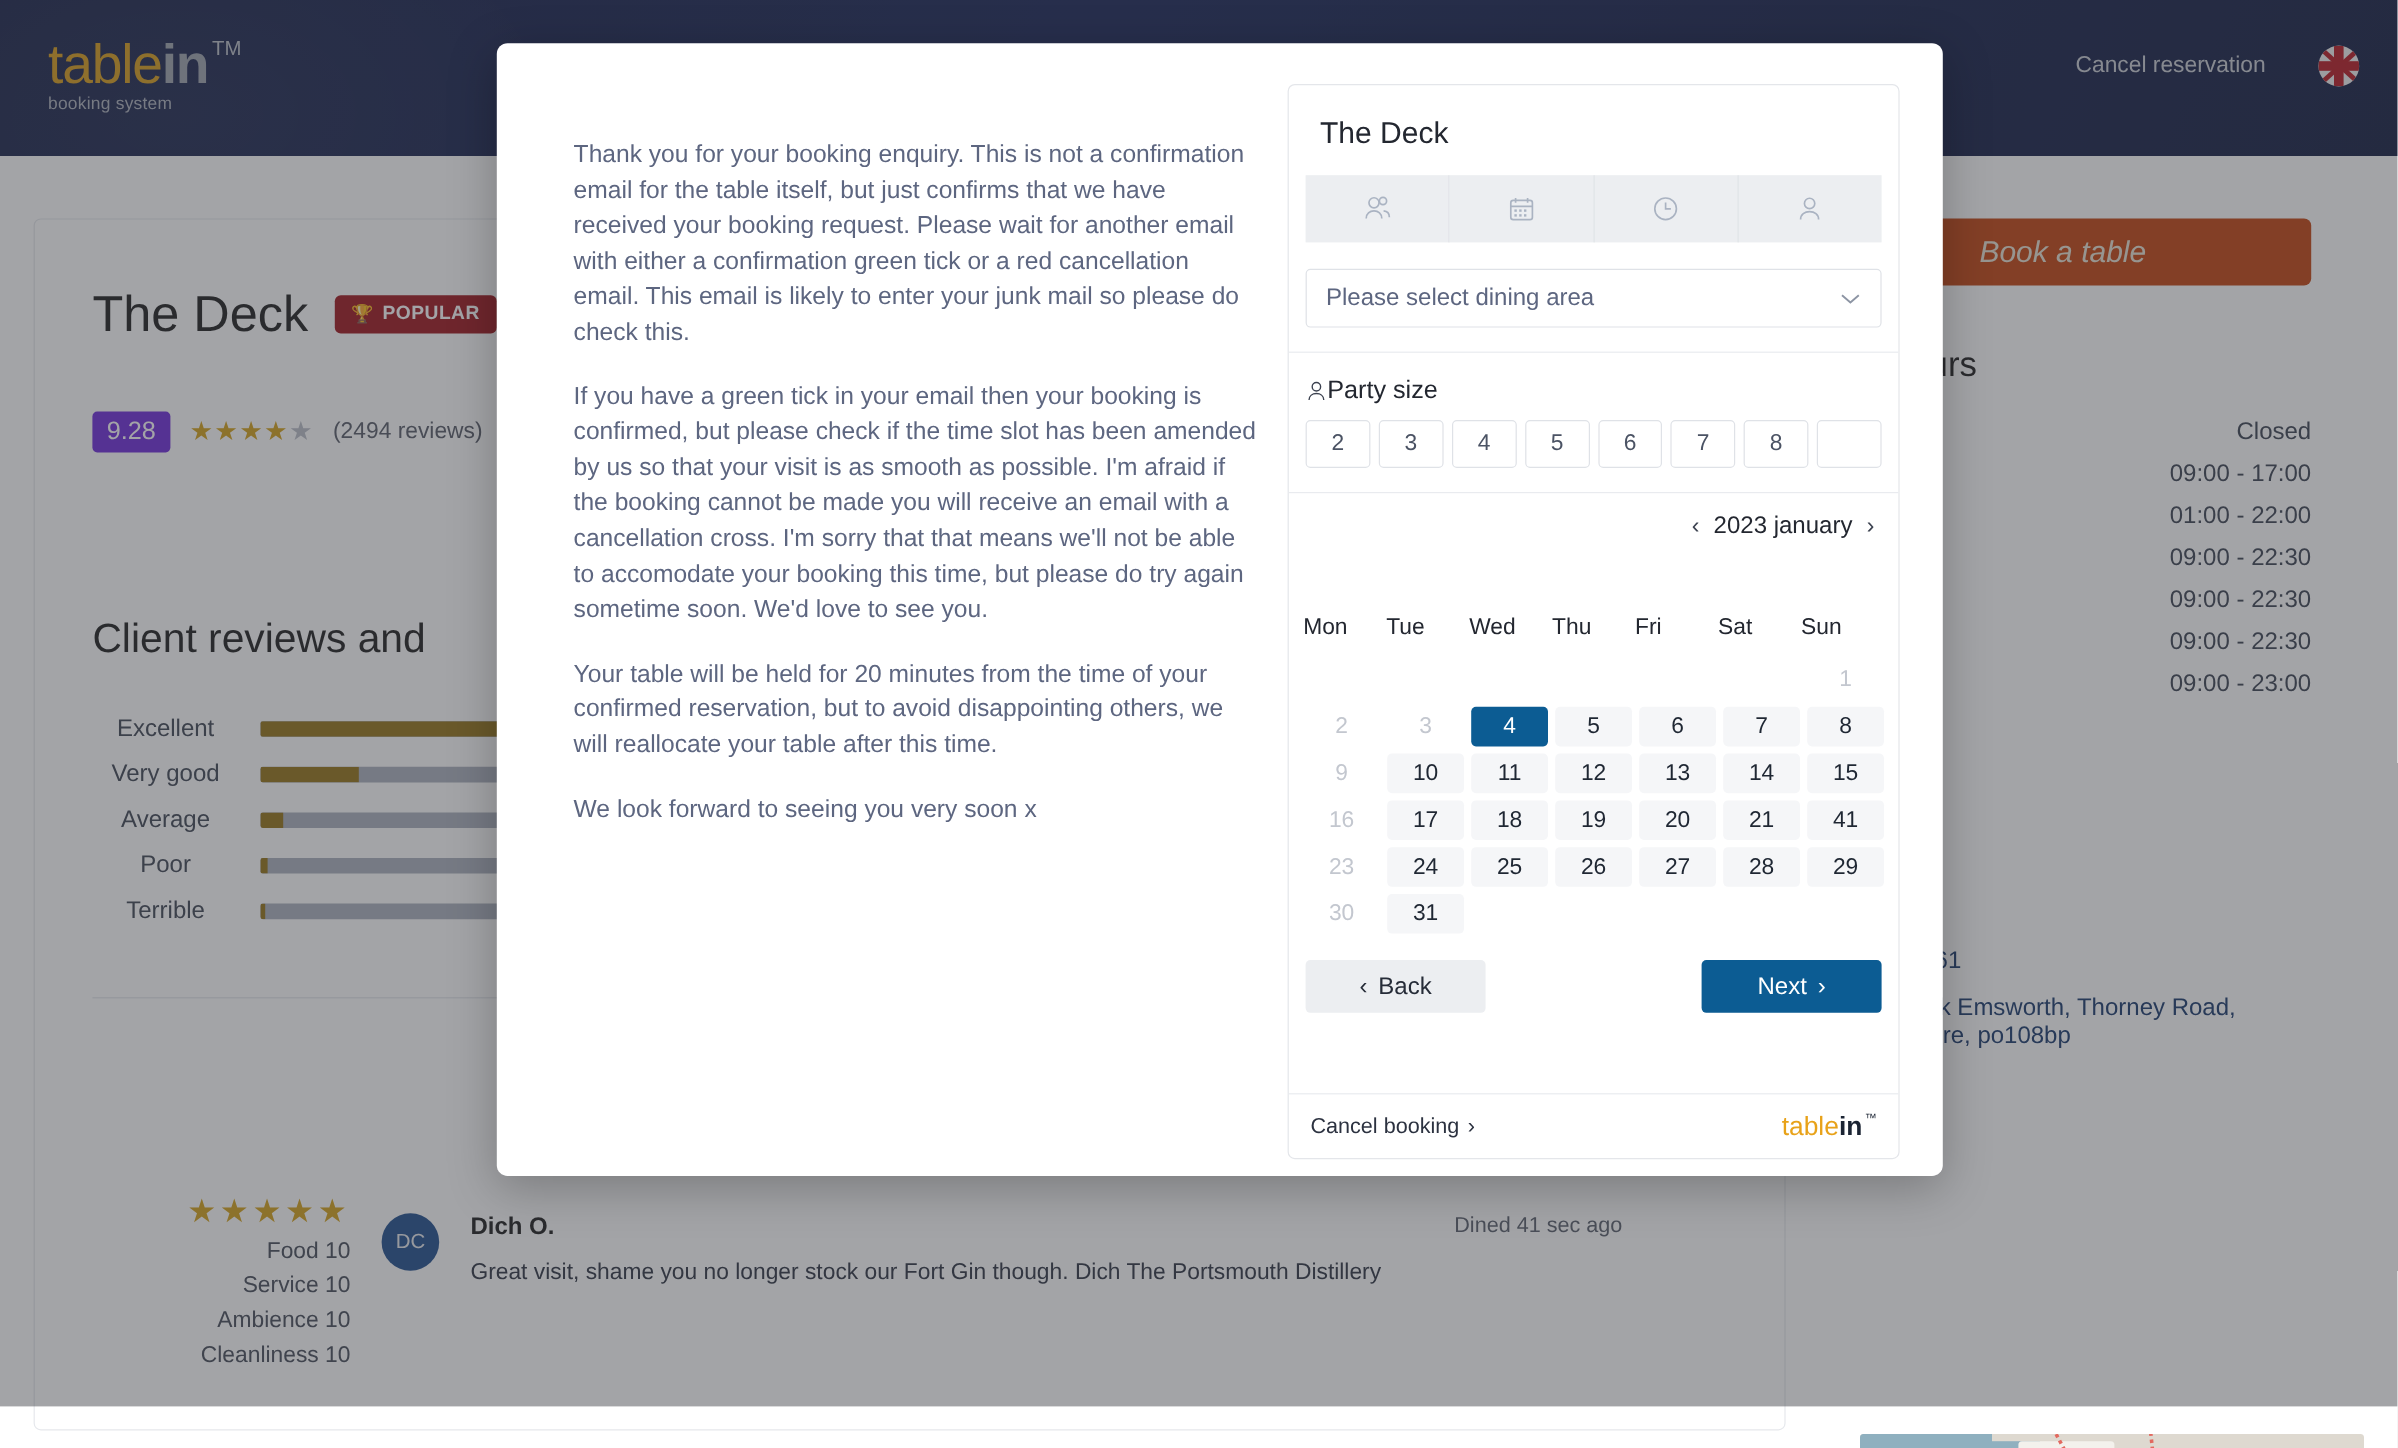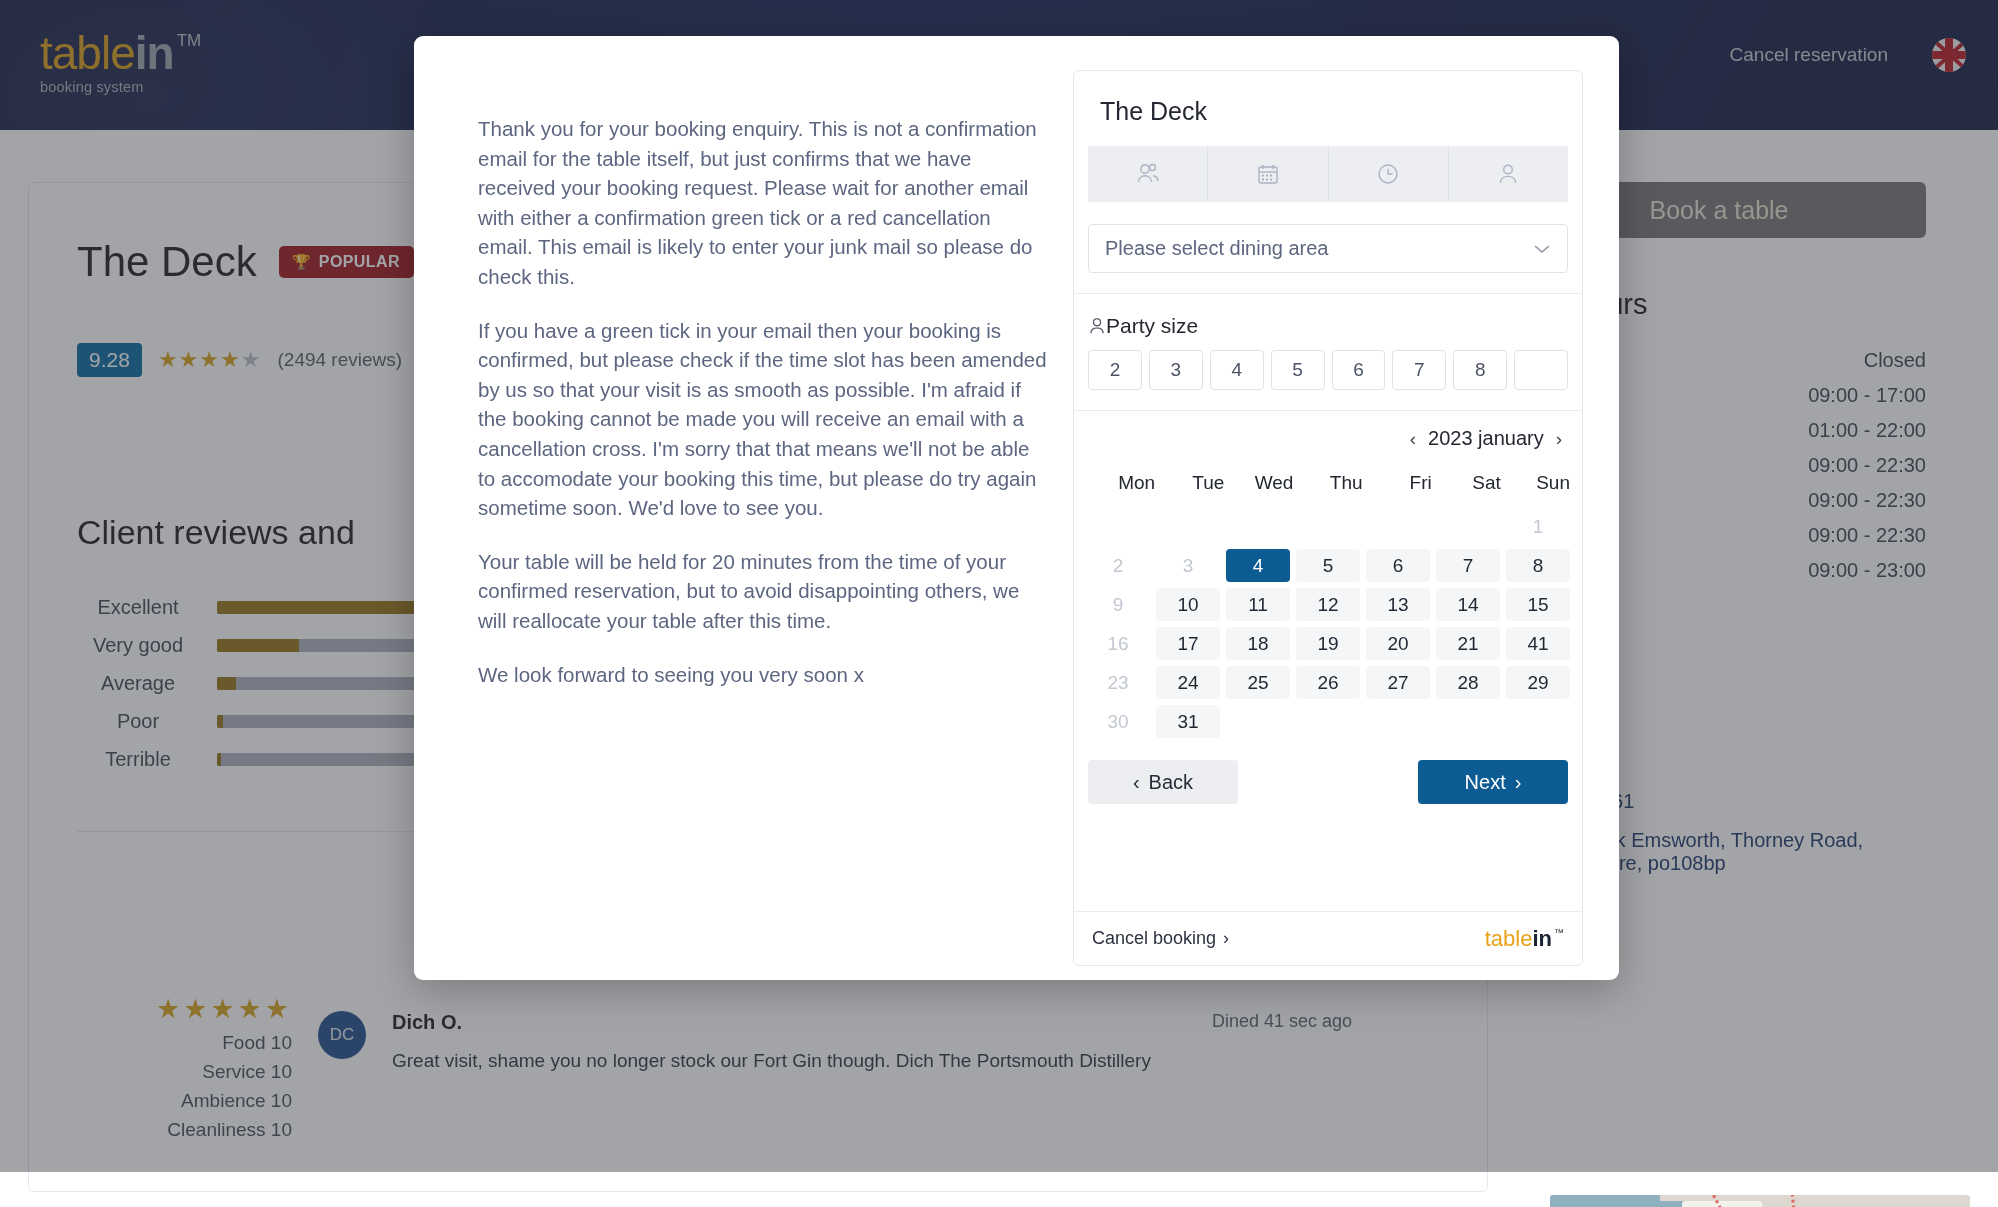--- a/index.html
+++ b/index.html
@@ -49,21 +49,21 @@
   }
   .rest-head { position: absolute; left: 48px; top: 55px; display: flex; align-items: center; gap: 22px; }
   .rest-name { font-size: 42px; color: #1b1b1b; font-weight: 400; }
   .badge-popular {
     background: #9e1219; color: #fff; font-size: 16px; letter-spacing: .4px;
     padding: 7px 14px; border-radius: 5px; display: flex; align-items: center; gap: 7px; font-weight: 600;
   }
   .trophy { font-size: 15px; }
 
   .rating-row { position: absolute; left: 48px; top: 160px; display: flex; align-items: center; gap: 16px; }
-  .score-box { background: #0369a1; color: #fff; font-size: 21px; padding: 5px 12px; border-radius: 4px; }
+  .score-box { background: #6d28d9; color: #fff; font-size: 21px; padding: 5px 12px; border-radius: 4px; }
   .stars-small { color: #d4a017; font-size: 22px; letter-spacing: 1px; }
   .stars-small .dim { color: #b9bdc7; }
   .reviews-count { font-size: 19px; color: #555a66; }
 
   .sec-title { position: absolute; left: 48px; top: 330px; font-size: 34px; color: #1b1b1b; }
 
   .bars { position: absolute; left: 48px; top: 405px; width: 1000px; }
   .bar-row { display: flex; align-items: center; height: 38px; }
   .bar-label { width: 140px; text-align: center; font-size: 20px; color: #3d4452; padding-right: 18px; }
   .bar-track { flex: 1; height: 13px; background: #aab0bd; border-radius: 2px; position: relative; overflow: hidden; }
@@ -81,23 +81,24 @@
     display: flex; align-items: center; justify-content: center; font-size: 17px; margin-top: 18px;
   }
   .rev-right { flex: 1; position: relative; padding-top: 18px; }
   .rev-name { font-size: 20px; color: #1b1b1b; font-weight: 700; }
   .rev-when { position: absolute; right: 105px; top: 18px; font-size: 18px; color: #585e6b; }
   .rev-text { margin-top: 16px; font-size: 19px; color: #2c3240; }
 
   
   .sidebar { position: absolute; left: 1512px; top: 52px; width: 458px; }
   .book-btn {
-    width: 414px; height: 56px; background: #737373; color: #e9e3d4;
+    width: 414px; height: 56px; background: #c2410c; color: #e9e3d4;
     border-radius: 6px; display: flex; align-items: center; justify-content: center;
     font-size: 25px;
+    font-style: italic;
   }
   .side-h { font-size: 29px; color: #1b1b1b; margin-top: 50px; margin-bottom: 22px; }
   .hours-row { display: flex; justify-content: space-between; width: 414px; font-size: 20px; color: #3a4150; padding: 6px 0; }
   .side-link { font-size: 21px; color: #17376b; margin-top: 18px; }
   .contact-line { font-size: 20px; color: #17376b; margin-top: 16px; display: flex; gap: 10px; align-items: flex-start; width: 414px; }
   .pin-ico { flex: none; margin-top: 2px; }
 
   .map-box {
     position: absolute; left: 1550px; top: 1065px; width: 420px; height: 142px;
     background: #ded9d0; overflow: hidden; border-radius: 3px;
@@ -139,21 +140,21 @@
   .w-sep { height: 1px; background: #e9ebef; }
   .w-party-label { padding: 20px 14px 12px 14px; font-size: 21px; color: #232730; display: flex; align-items: center; }
   .w-party { display: flex; gap: 7px; padding: 0 14px 20px 14px; }
   .w-party .psz {
     flex: 1; height: 40px; border: 1px solid #dfe2e7; border-radius: 4px;
     display: flex; align-items: center; justify-content: center; font-size: 19px; color: #4b5364;
   }
   .cal-head { display: flex; justify-content: flex-end; align-items: center; gap: 12px; padding: 16px 20px 6px 14px; font-size: 20px; color: #232730; }
   .chev { color: #3c4250; font-size: 19px; }
   .cal-dow { display: grid; grid-template-columns: repeat(7, 1fr); padding: 8px 12px 0 12px; }
-  .cal-dow div { text-align: right; font-size: 19px; color: #232730; padding: 8px 0; }
+  .cal-dow div { text-align: left; font-size: 19px; color: #232730; padding: 8px 0; margin-top: 40px; }
   .cal-grid { display: grid; grid-template-columns: repeat(7, 1fr); gap: 6px; padding: 8px 12px 0 12px; }
   .cday { height: 33px; display: flex; align-items: center; justify-content: center; font-size: 19px; border-radius: 4px; }
   .cday.enabled { background: #f5f6f8; color: #1f2733; }
   .cday.disabled { background: transparent; color: #c3c7cf; }
   .cday.selected { background: #0c5c93; color: #fff; }
   .cday.empty { background: transparent; }
   .w-actions { display: flex; justify-content: space-between; padding: 22px 14px 18px 14px; }
   .btn-back {
     background: #eceef1; color: #262c38; border-radius: 4px; width: 150px; height: 44px;
     display: flex; align-items: center; justify-content: center; gap: 9px; font-size: 20px;

